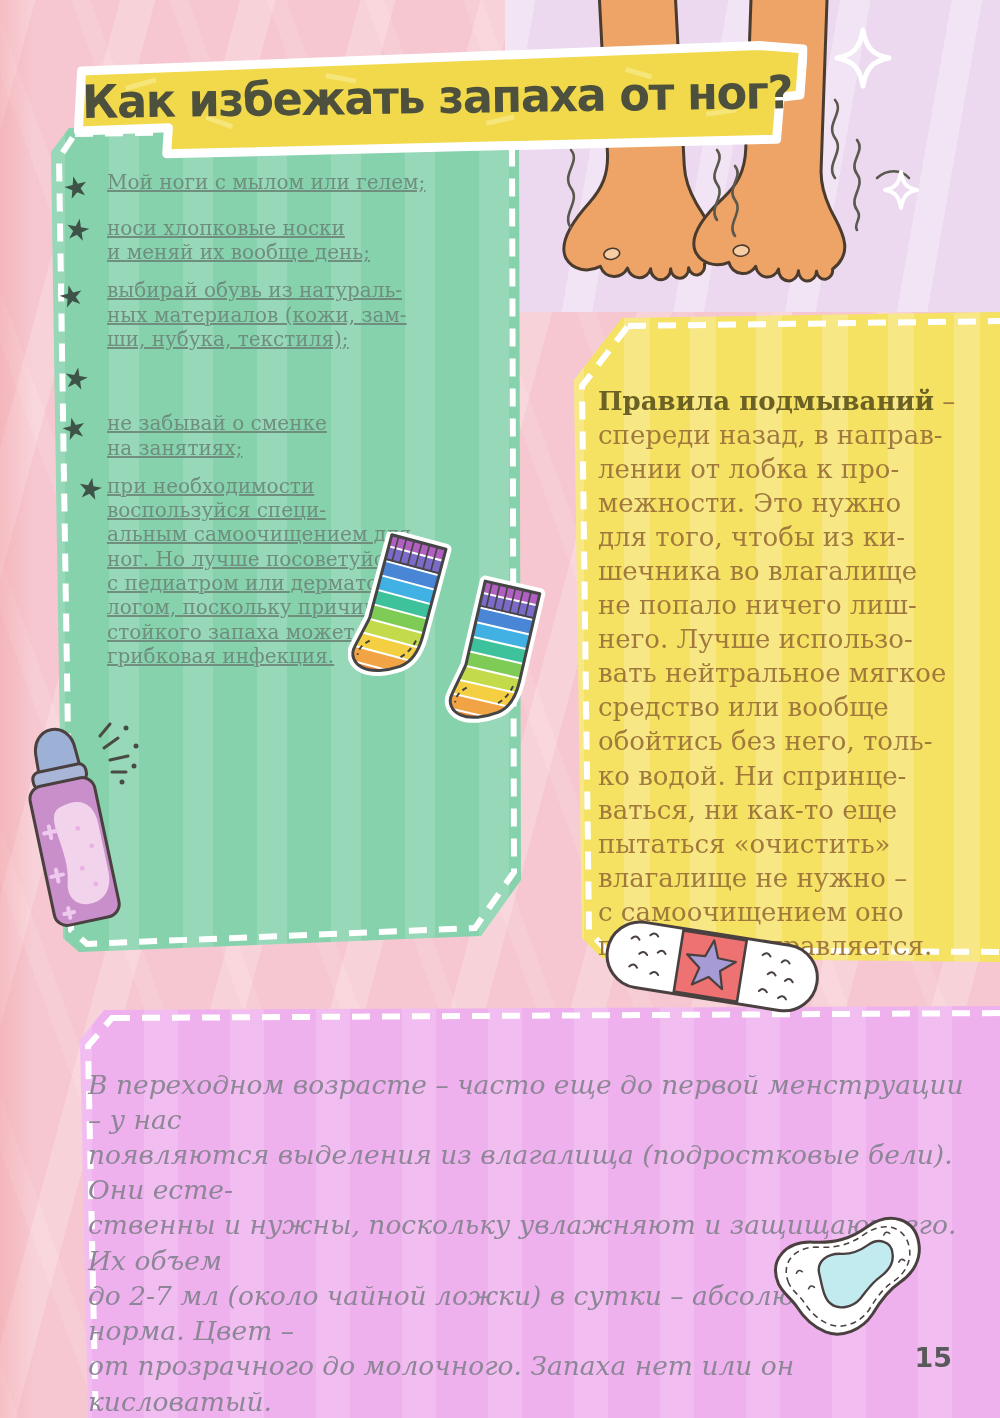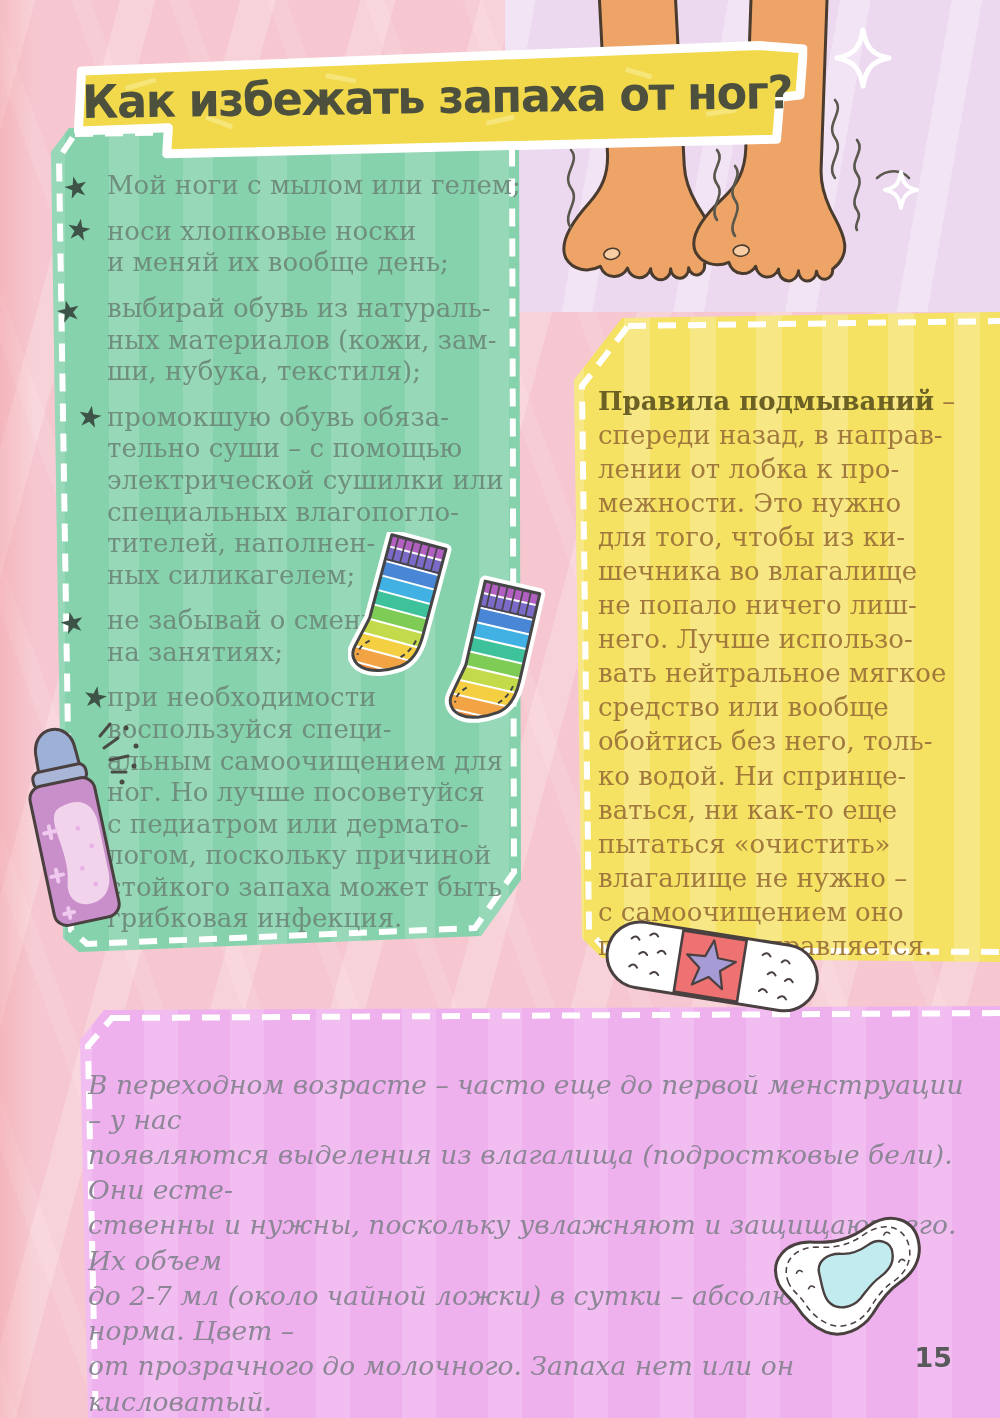--- a/index.html
+++ b/index.html
@@ -32,21 +32,21 @@
   .banner{position:absolute;left:66px;top:44px;width:742px;height:112px;z-index:30;transform:rotate(-.8deg);}
   .banner h1{position:absolute;left:0;top:26px;width:100%;margin:0;text-align:center;
     font-family:"DejaVu Sans",sans-serif;font-weight:700;font-size:46px;letter-spacing:-1.5px;
     color:#4c503d;transform:scaleX(.97);}
   
   .tips{position:absolute;left:0;top:0;right:0;padding:58px 12px 0 28px;}
   .tip{display:flex;margin-bottom:14px;}
   .tip .star{width:44px;flex:none;font-size:29px;line-height:1.1;color:#3e5347;font-family:"DejaVu Sans",sans-serif;}
   .tip:nth-child(odd) .star{transform:rotate(-14deg);}
   .tip:nth-child(even) .star{transform:rotate(10deg);}
-  .tip .txt{white-space:pre-line;font-size:26px;line-height:1.215;color:#6f8e7e;}
+  .tip .txt{white-space:pre-line;font-size:20px;line-height:1.215;color:#6f8e7e;text-decoration:underline;}
   .washing{position:absolute;left:0;top:0;right:0;padding:48px 16px 0 40px;
     white-space:pre-line;font-size:26px;line-height:1.31;color:#a1793c;}
   .washing b{color:#6b6124;}
   .discharge{position:absolute;left:0;top:0;right:0;padding:40px 36px 0 30px;
     white-space:pre-line;font-size:26.5px;line-height:1.33;color:#8d8697;}
   
   .ill{position:absolute;z-index:25;}
   .feet-svg{position:absolute;left:0;top:0;}
   .pagenum{position:absolute;right:48px;top:1342px;z-index:40;
     font-family:"DejaVu Sans",sans-serif;font-weight:700;font-size:27px;color:#58595b;}
@@ -101,26 +101,20 @@
 и меняй их вообще день;</span>
         </div>
       <div class="tip">
           <span class="star">★</span>
           <span class="txt">выбирай обувь из натураль-
 ных материалов (кожи, зам-
 ши, нубука, текстиля);</span>
         </div>
       <div class="tip">
           <span class="star">★</span>
-          <span class="txt">промокшую обувь обяза-
-тельно суши – с помощью
-электрической сушилки или
-специальных влагопогло-
-тителей, наполнен-
-ных силикагелем;</span>
         </div>
       <div class="tip">
           <span class="star">★</span>
           <span class="txt">не забывай о сменке
 на занятиях;</span>
         </div>
       <div class="tip">
           <span class="star">★</span>
           <span class="txt">при необходимости
 воспользуйся специ-

